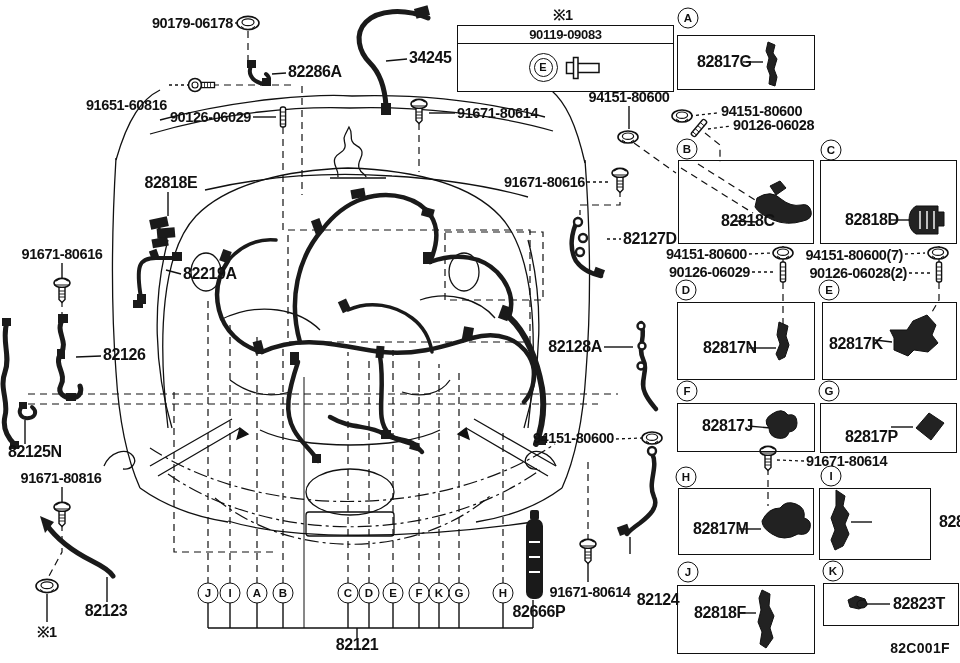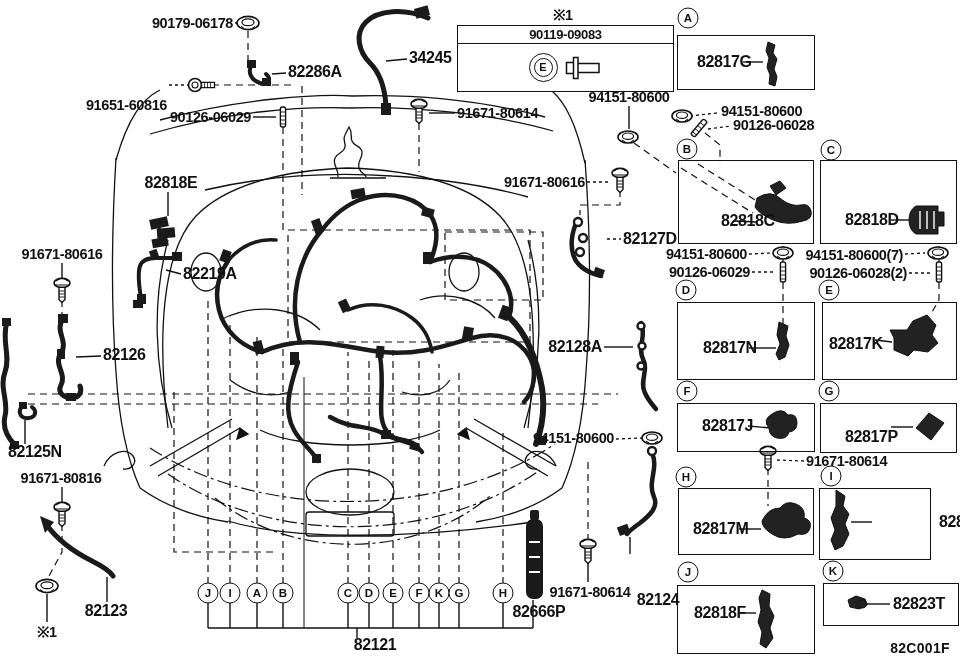--- a/index.html
+++ b/index.html
@@ -326,21 +326,21 @@
     <div class="lbl big" style="left: 602px; top: 347px; transform: translate(-100%, -50%);">82128A</div>
     <div class="lbl big" style="left: 8px; top: 452px; transform: translate(0px, -50%);">82125N</div>
     <div class="lbl" style="left: 614px; top: 438px; transform: translate(-100%, -50%);">94151-80600</div>
     <div class="lbl" style="left: 61px; top: 478px; transform: translate(-50%, -50%);">91671-80816</div>
     <div class="lbl big" style="left: 658px; top: 563px; transform: translate(-50%, -50%); margin-top: 37px;">82124</div>
     <div class="lbl" style="left: 590px; top: 592px; transform: translate(-50%, -50%);">91671-80614</div>
     <div class="lbl big" style="left: 539px; top: 612px; transform: translate(-50%, -50%);">82666P</div>
     <div class="lbl big" style="left: 106px; top: 611px; transform: translate(-50%, -50%);">82123</div>
     <div class="lbl" style="left: 47px; top: 632px; transform: translate(-50%, -50%);">※1</div>
     <div class="lbl" style="left: 563px; top: 15px; transform: translate(-50%, -50%);">※1</div>
-    <div class="lbl big" style="left: 375px; top: 645px; transform: translate(-50%, -50%); text-align: right;">82121</div>
+    <div class="lbl big" style="left: 357px; top: 645px; transform: translate(-50%, -50%); text-align: right;">82121</div>
     <div class="lbl code" style="left: 920px; top: 648px; transform: translate(-50%, -50%); text-align: center;">82C001F</div>
     <div class="lbl" style="left: 721px; top: 111px; transform: translate(0px, -50%);">94151-80600</div>
     <div class="lbl" style="left: 733px; top: 125px; transform: translate(0px, -50%);">90126-06028</div>
     <div class="lbl" style="left: 747px; top: 254px; transform: translate(-100%, -50%);">94151-80600</div>
     <div class="lbl" style="left: 750px; top: 272px; transform: translate(-100%, -50%);">90126-06029</div>
     <div class="lbl" style="left: 903px; top: 255px; transform: translate(-100%, -50%);">94151-80600(7)</div>
     <div class="lbl" style="left: 907px; top: 273px; transform: translate(-100%, -50%);">90126-06028(2)</div>
     <div class="lbl" style="left: 806px; top: 461px; transform: translate(0px, -50%);">91671-80614</div>
     <div class="dbox" style="left: 677px; top: 35px; width: 136px; height: 53px;"></div>
     <div class="cletter" style="left: 688px; top: 18px;">A</div>

